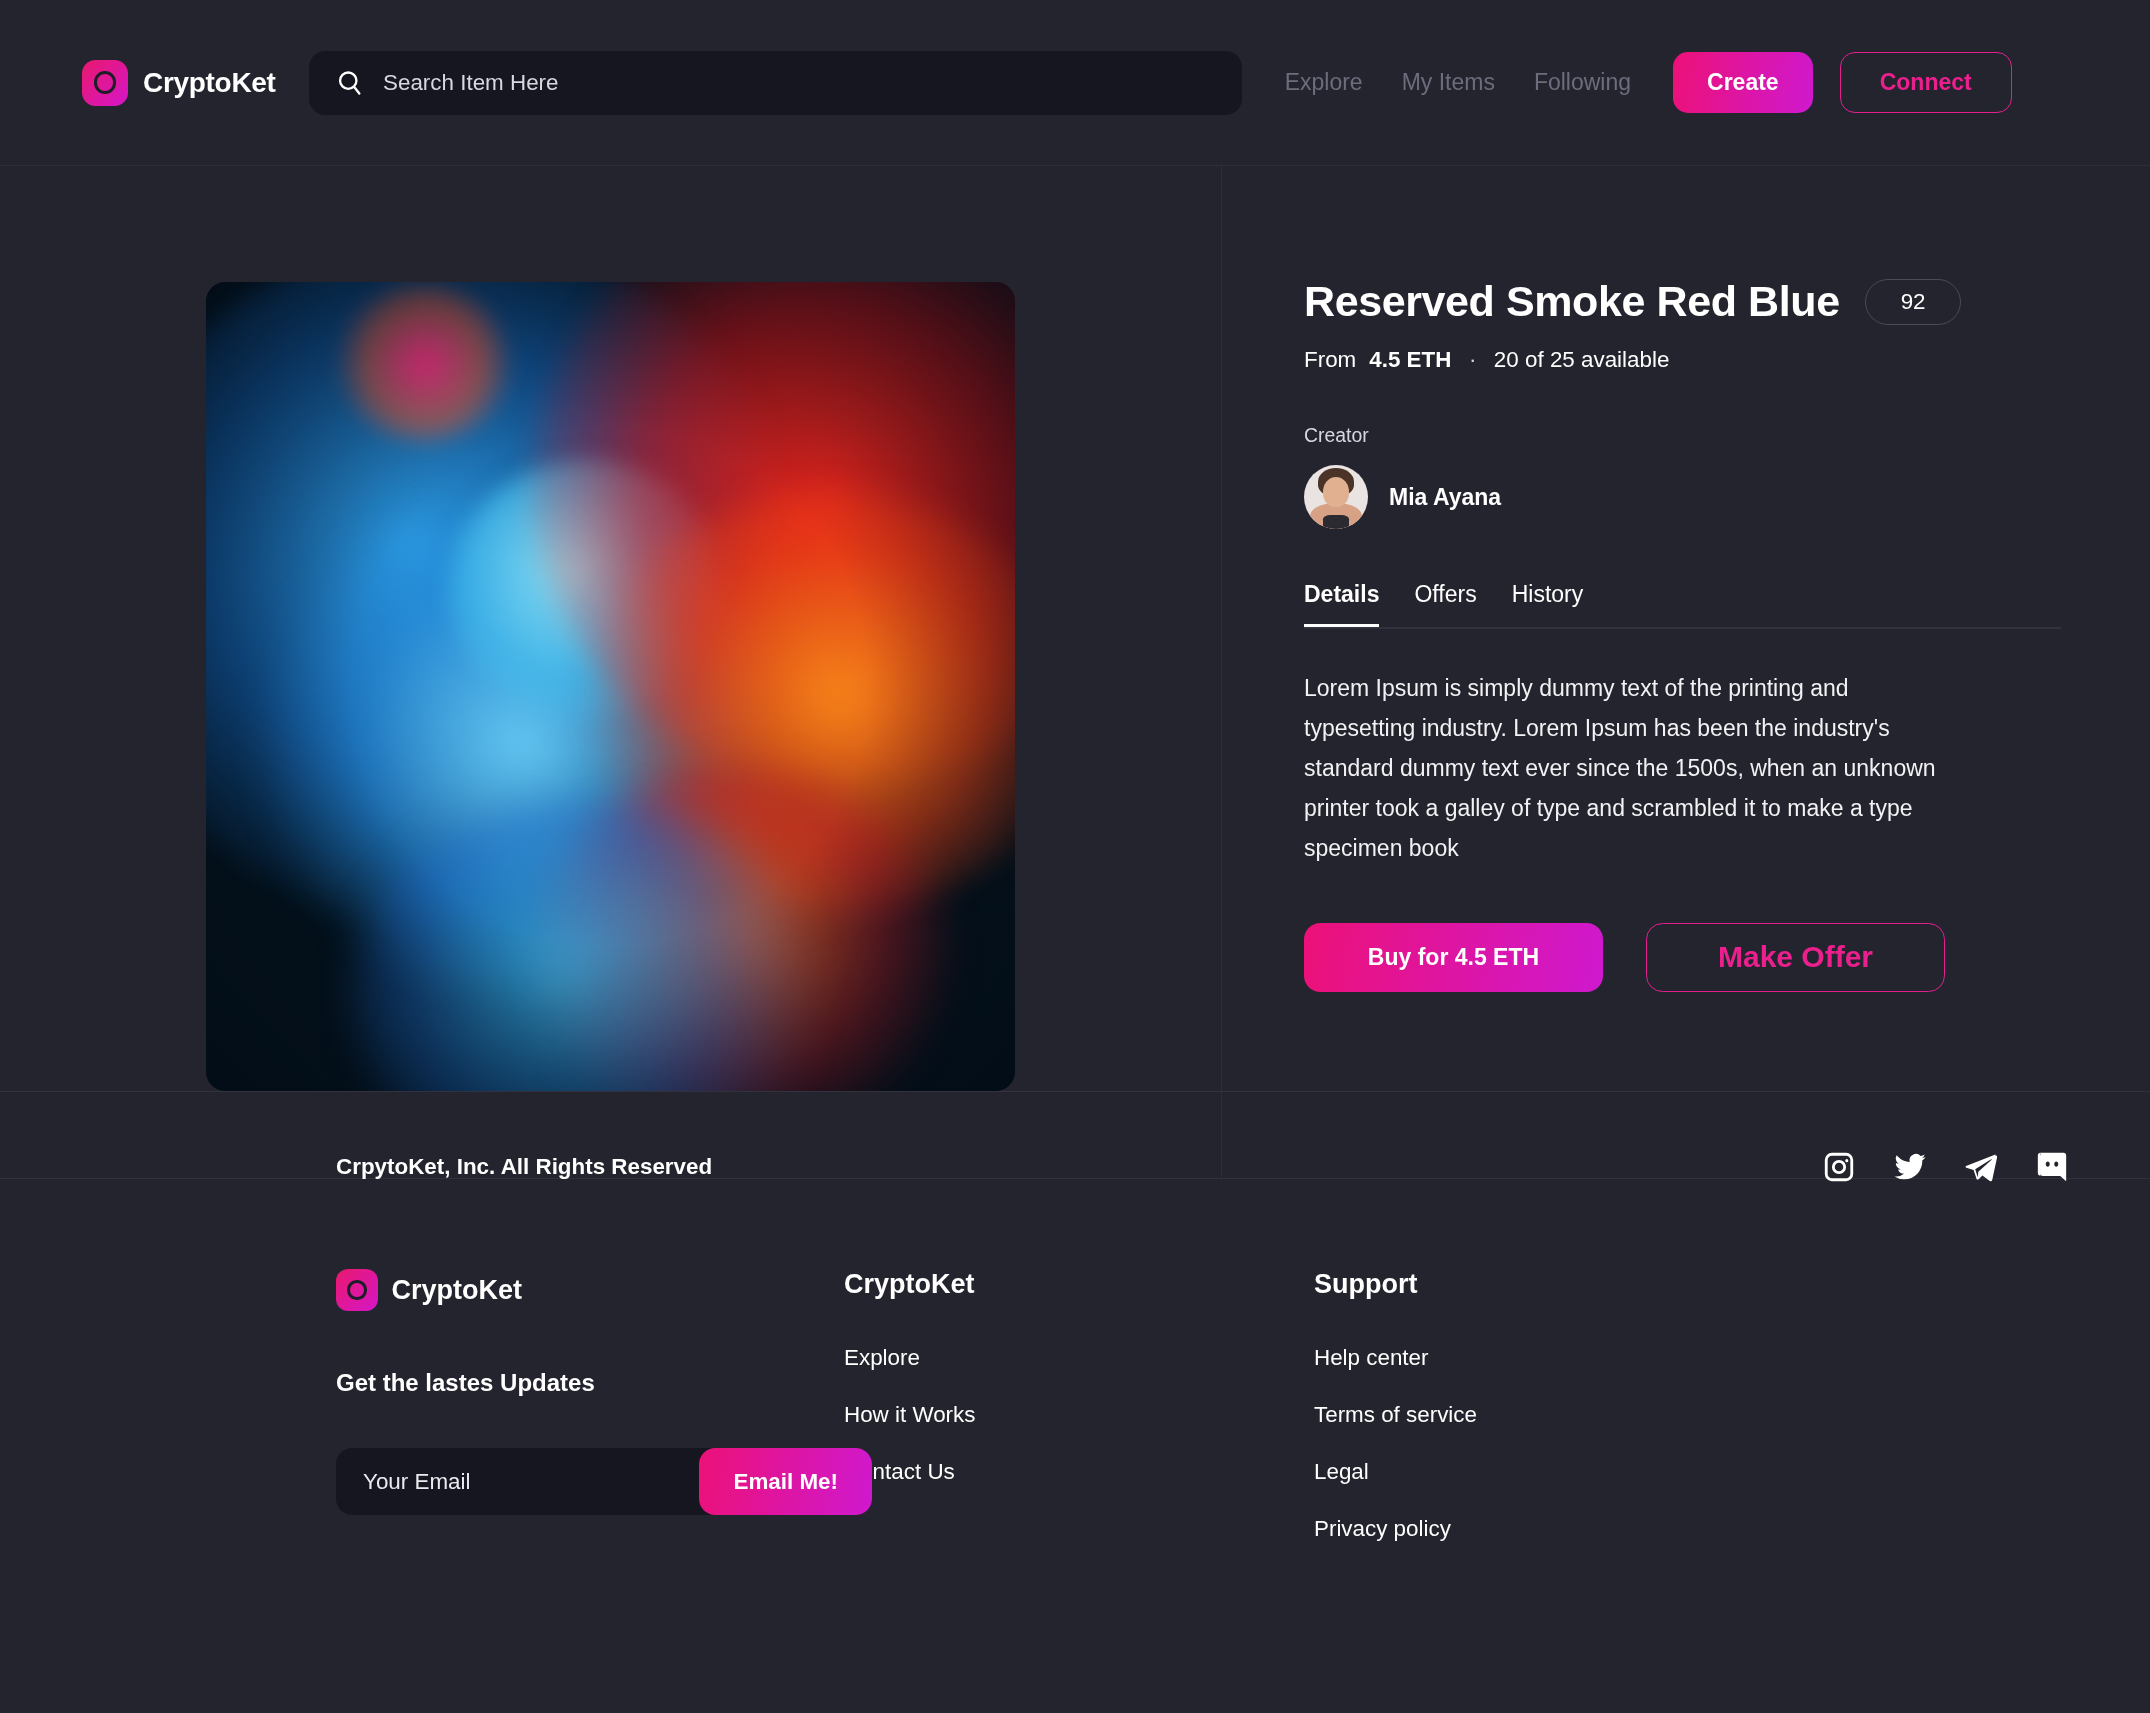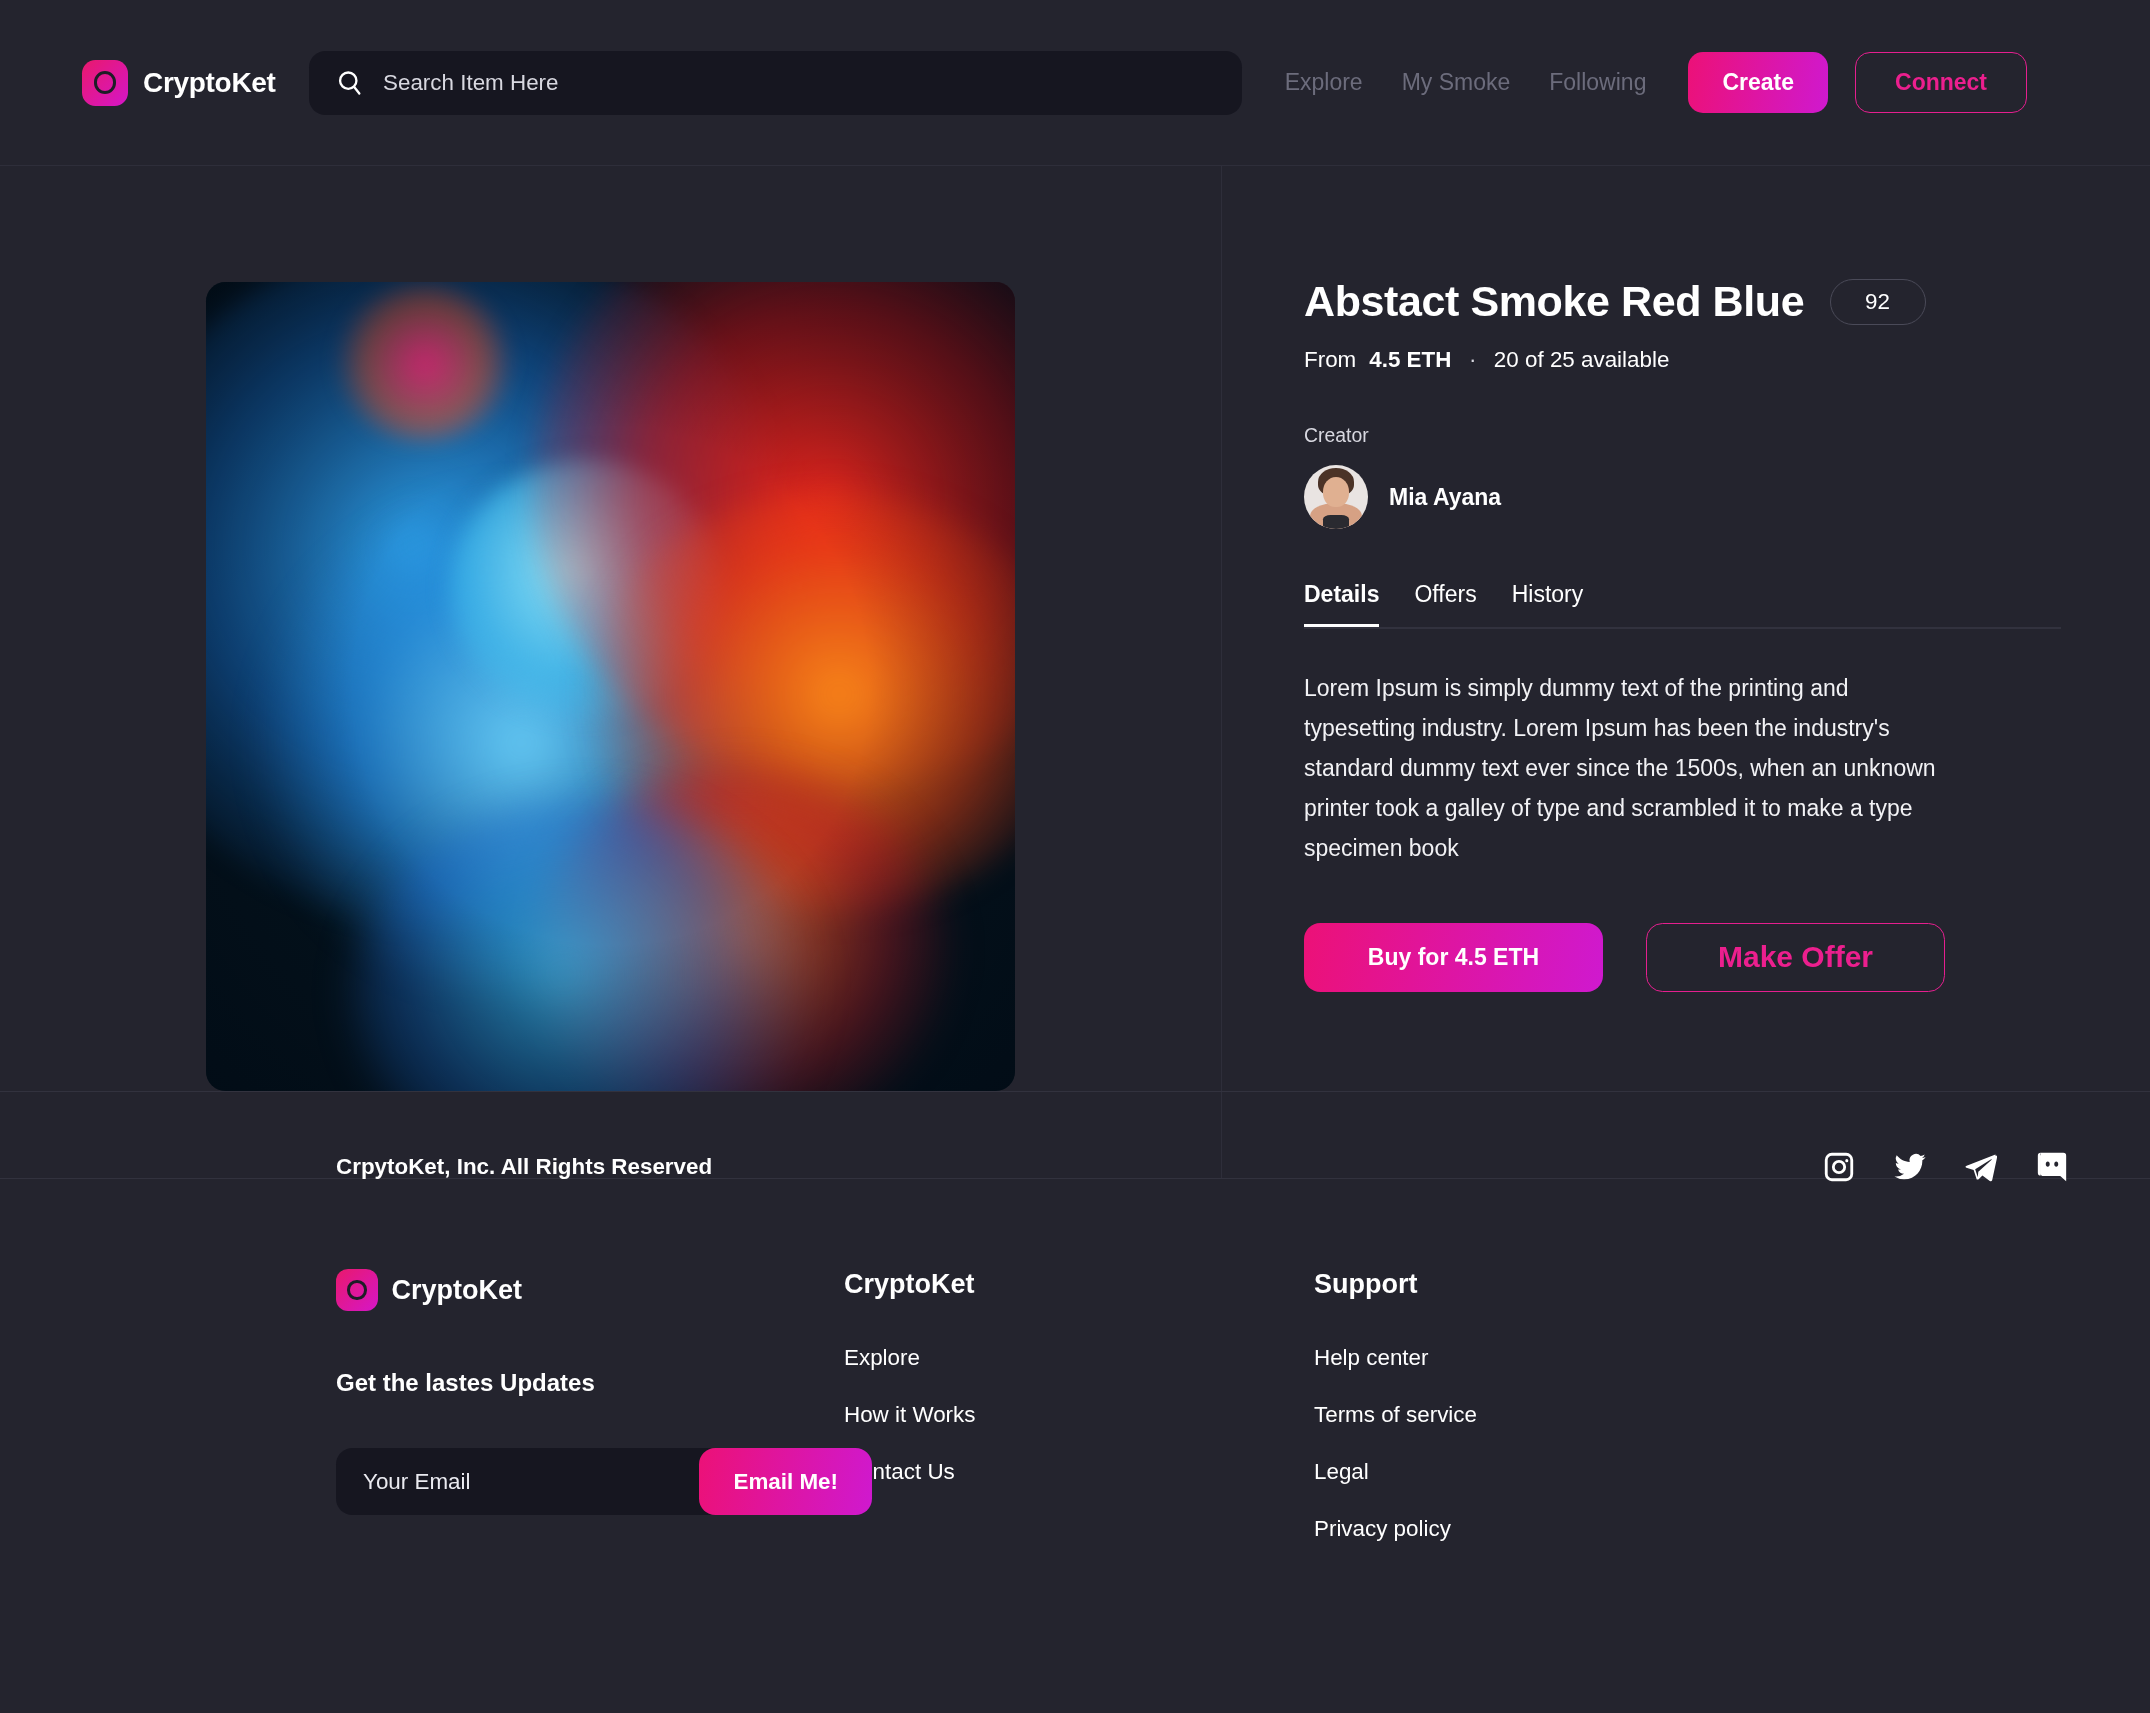--- a/index.html
+++ b/index.html
@@ -317,21 +317,21 @@
         <svg viewBox="0 0 24 24" fill="none" stroke="#ffffff" stroke-width="2" stroke-linecap="round">
           <circle cx="10.5" cy="10" r="7"></circle>
           <line x1="15.6" y1="15.4" x2="20" y2="21"></line>
         </svg>
       </span>
       <input class="search-input" type="text" placeholder="Search Item Here" style="">
     </div>
 
     <div class="nav">
       <a class="nav-link" href="#">Explore</a>
-      <a class="nav-link" href="#">My Smoke</a>
+      <a class="nav-link" href="#">My Items</a>
       <a class="nav-link" href="#">Following</a>
     </div>
 
     <button class="btn-create">Create</button>
     <button class="btn-connect">Connect</button>
   </div>
 
   <div class="main">
 
     <div class="media-col">
@@ -344,21 +344,21 @@
           <div class="l6"></div>
           <div class="l7"></div>
           <div class="l8"></div>
         <div class="vignette"></div>
       </div>
     </div>
 
     <div class="info-col">
 
       <div class="title-row">
-        <div class="nft-title">Abstact Smoke Red Blue</div>
+        <div class="nft-title">Reserved Smoke Red Blue</div>
         <div class="like-badge">92</div>
       </div>
 
       <div class="sub-line">
         <span>From</span>
         <span class="strong">4.5 ETH</span>
         <span class="dot">·</span>
         <span>20 of 25 available</span>
       </div>
 

